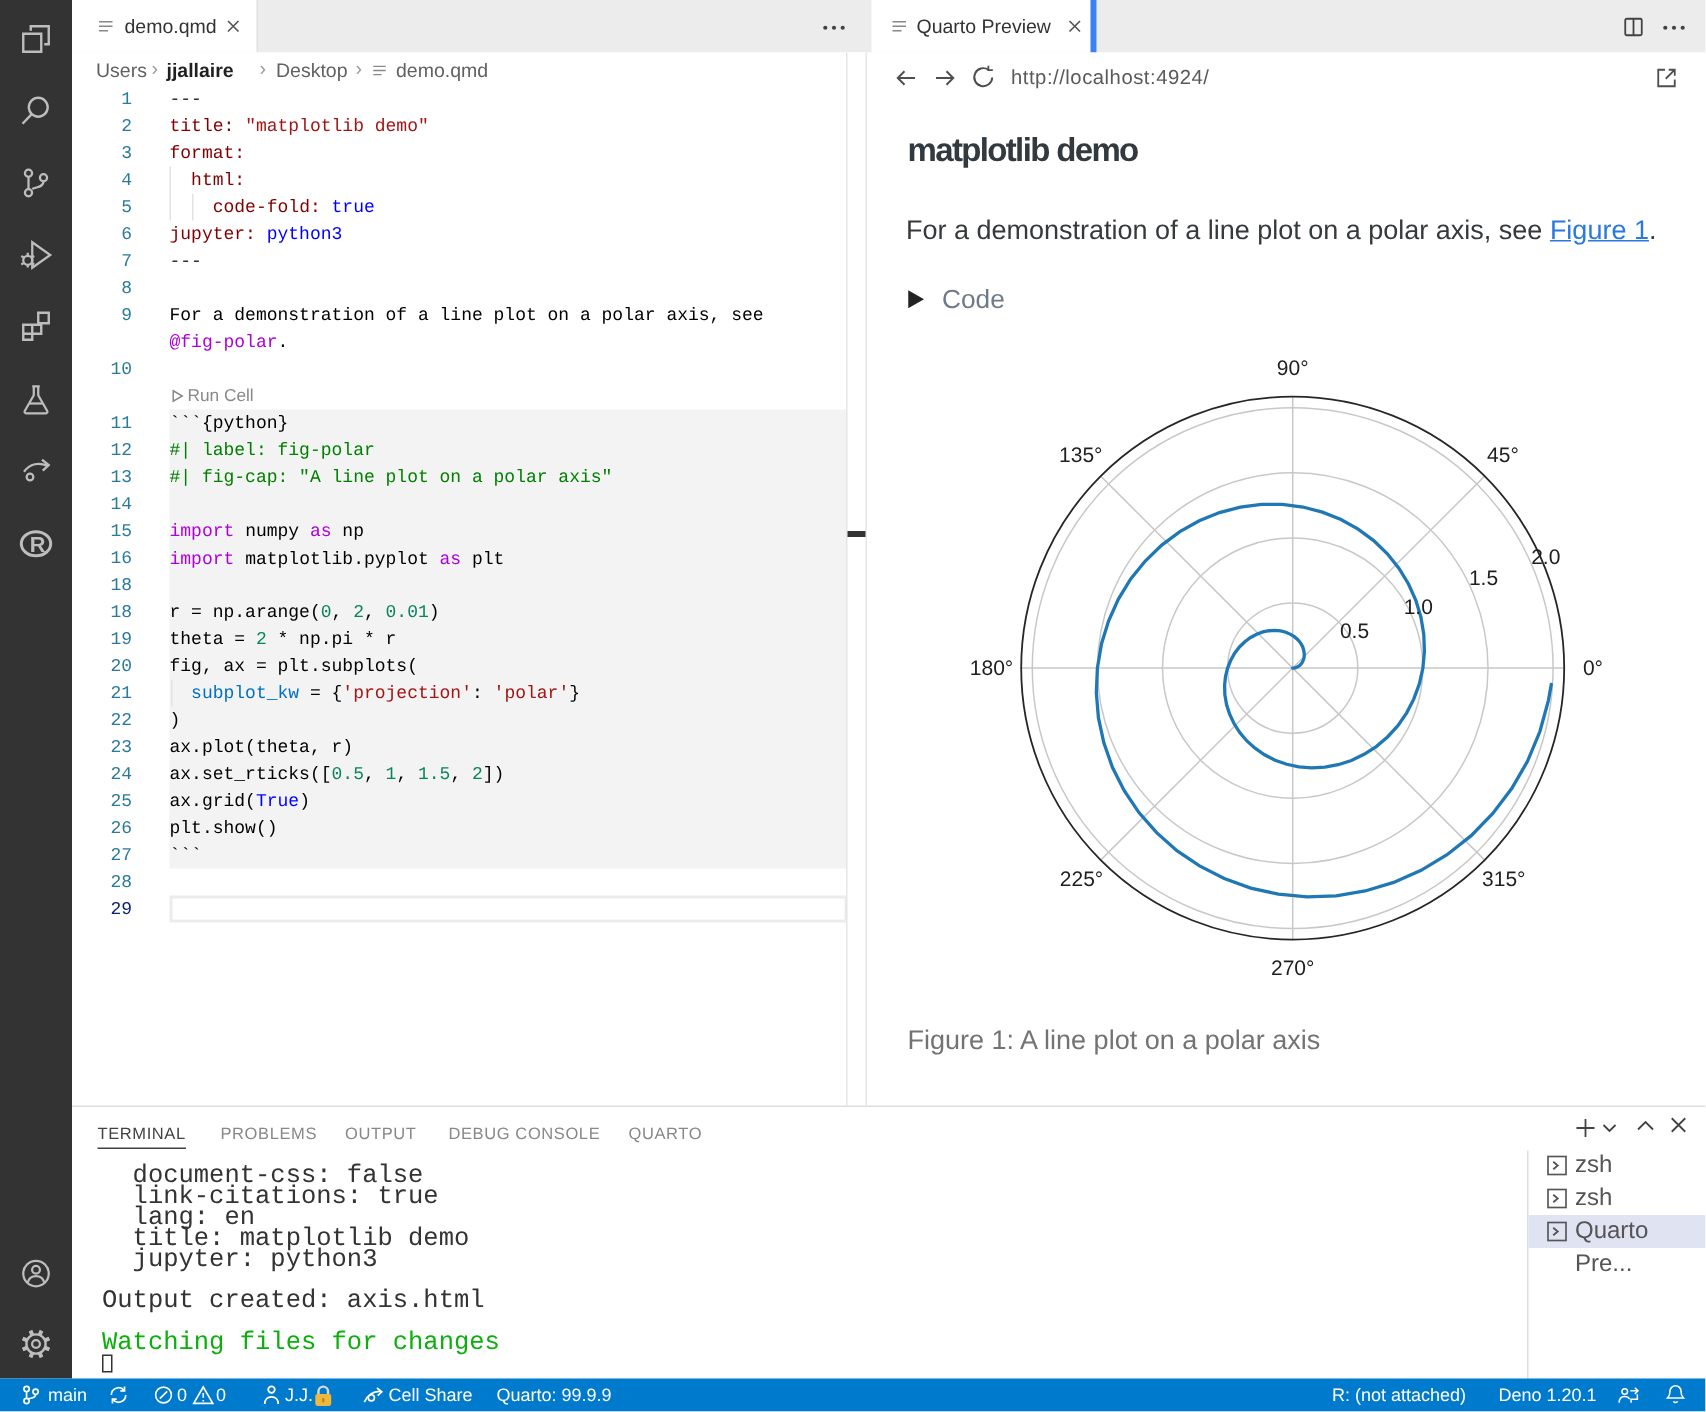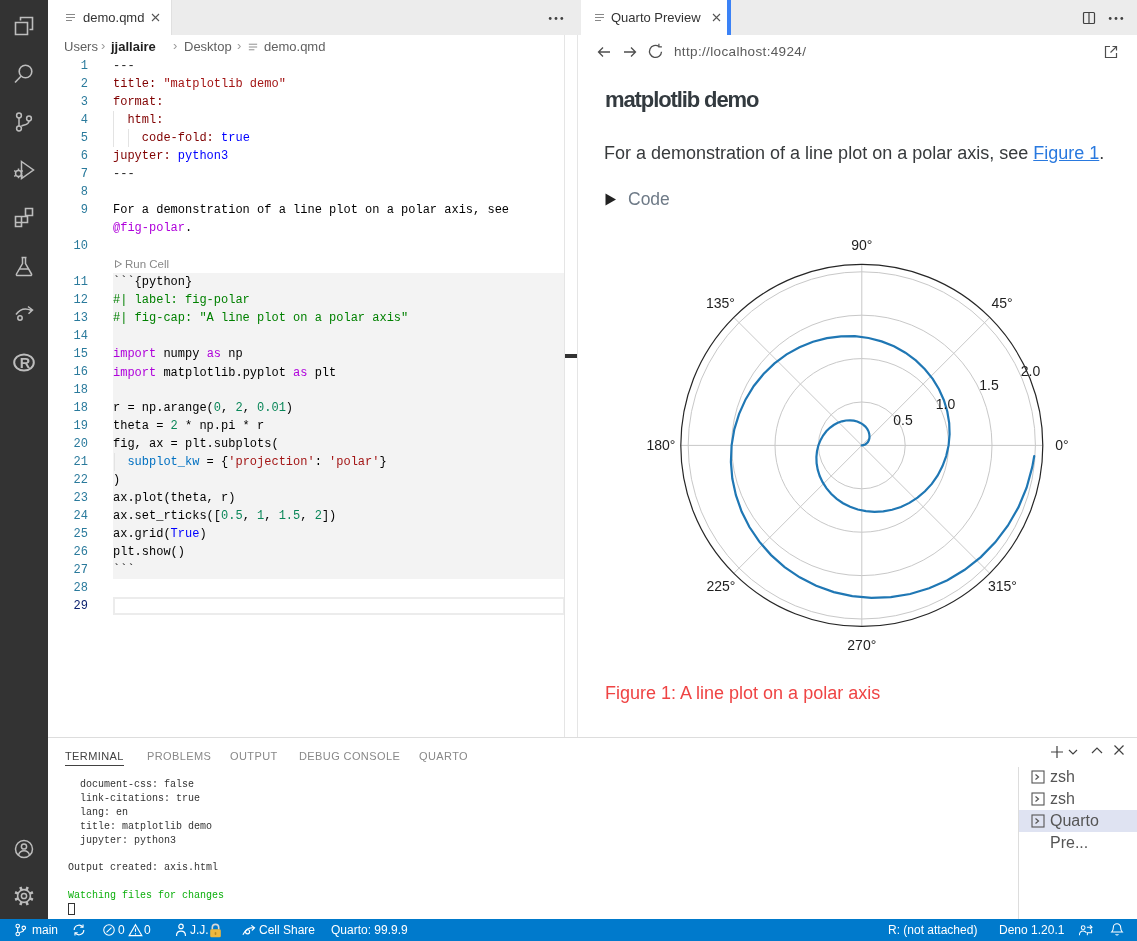--- a/index.html
+++ b/index.html
@@ -30,26 +30,26 @@
 #runcell { left:125px; top:255px; height:18px; line-height:18px; font-size:11.5px; color:#888888; }
 #ovruler { left:564px; top:35px; width:14px; height:702px; background:#fff; border-left:1px solid #e5e5e5; border-right:1px solid #e5e5e5; }
 #ovmark { left:565px; top:354px; width:12px; height:4px; background:#333; }
 
 #pvnav { left:581px; top:35px; width:556px; height:35px; background:#fff; }
 #pvbody { left:581px; top:70px; width:556px; height:667px; background:#fff; }
 #ph1 { left:605px; font-size:22px; font-weight:700; color:#333a3f; letter-spacing:-1.1px; top:87px;}
 #ppara { left:604px; top:143px; font-size:18px; color:#373a3c; }
 #ppara a { color:#2979df; }
 #pcode { left:628px; top:189px; font-size:17.5px; color:#6e7a87; }
-#pcap { left:605px; top:683px; font-size:18px; color:#ef4444; }
+#pcap { left:605px; top:683px; font-size:18px; color:#737373; }
 
 #panel { left:48px; top:737px; width:1089px; height:182px; background:#fff; border-top:1px solid #dddddd; }
 .ptab { position:absolute; top:12px; font-size:11px; color:#888888; letter-spacing:0.4px; }
 .ptab.act { color:#424242; border-bottom:1.5px solid #424242; padding-bottom:3px; }
-#term { left:68px; top:778px; font-family:"Liberation Mono",monospace; font-size:10px; color:#333; }
+#term { left:68px; top:778px; font-family:"Liberation Mono",monospace; font-size:17px; color:#333; }
 .tl { height:13.9px; line-height:13.9px; white-space:pre; }
 #tlist { left:1019px; top:766px; width:118px; }
 .titem { position:relative; height:22px; font-size:16px; color:#555; line-height:22px; }
 
 #status { left:0; top:919px; width:1137px; height:22px; background:#007acc; color:#ffffff; font-size:12px; }
 .sit { position:absolute; top:0; height:34px; line-height:22px; }
 svg { display:block; }
 </style>
 </head>
 <body>

